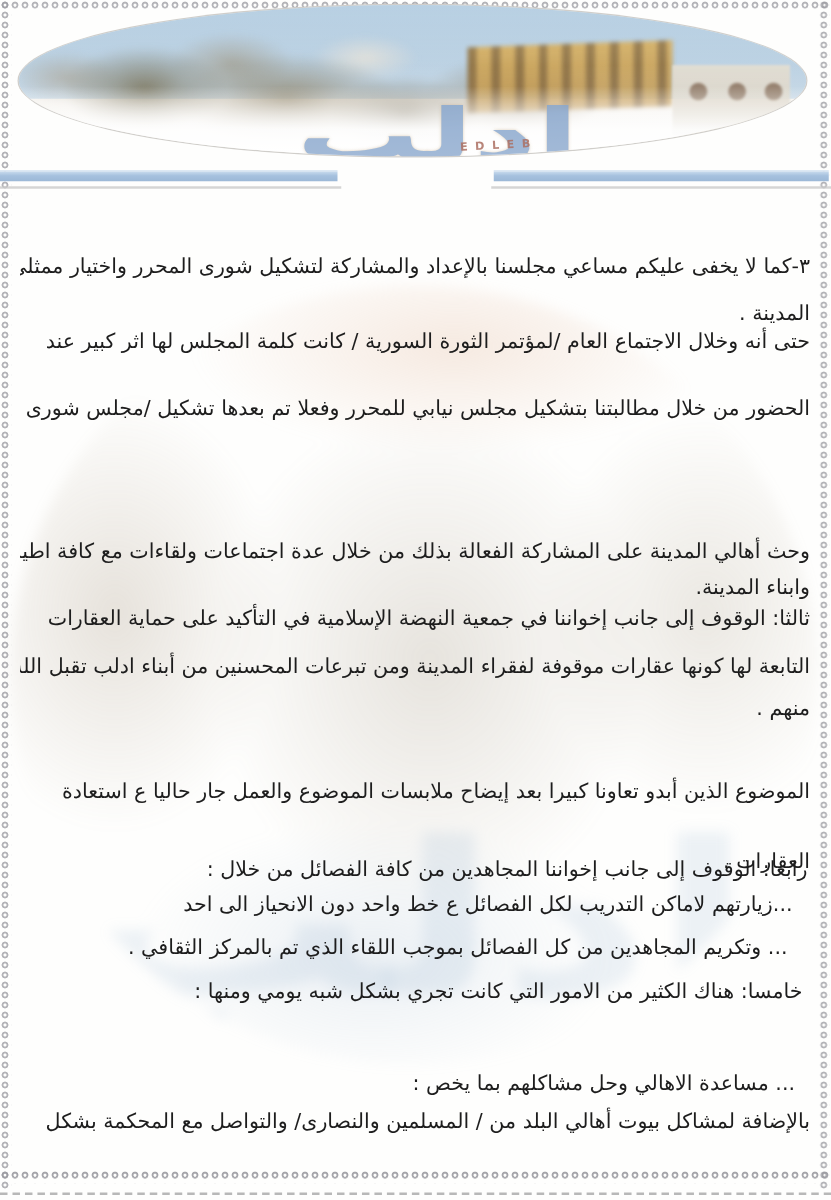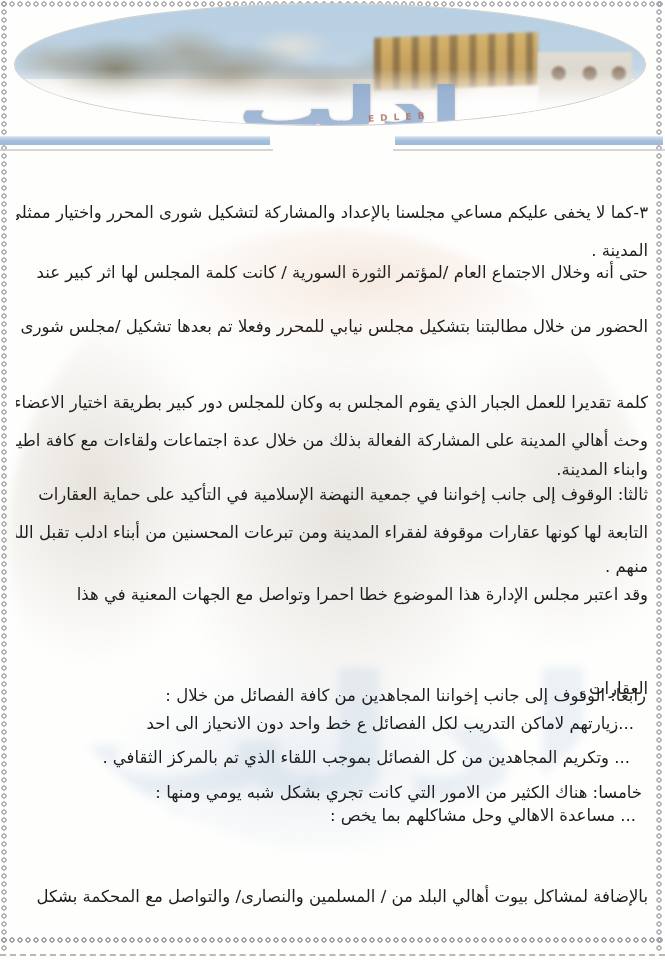--- a/index.html
+++ b/index.html
@@ -95,21 +95,21 @@
     position:absolute;right:0;left:0;height:30px;line-height:30px;
     text-align:right;white-space:nowrap;
     font-size:16.5px;color:var(--text_black,#1d1d1d);
     letter-spacing:0;
   }
   .l0{top:198px}.l1{top:236px}.l2{top:258px}.l3{top:312px}.l4{top:350px}
   .l5{top:388px}.l6{top:426px}.l7{top:455px}.l8{top:480px}.l9{top:518px}
   .l10{top:552px}.l11{top:580px}.l12{top:618px}.l13{top:674px}
   .l14{top:681px;padding-right:2px}.l15{top:709px;padding-right:14px}
   .l16{top:743px;padding-right:18px}.l17{top:778px;padding-right:6px}
-  .l18{top:801px;padding-right:12px}.l19{top:847px;padding-right:4px}
+  .l18{top:852px;padding-right:12px}.l19{top:847px;padding-right:4px}
   .l20{top:882px}
 </style>
 </head>
 <body>
 
 <div class="page">
 
   <div class="chain top"></div>
   <div class="chain left"></div>
   <div class="chain right"></div>
@@ -134,27 +134,26 @@
 
   <div class="watermark">
     <div class="wm-callig">ادلب</div>
   </div>
 
   <div class="content">
     <div class="line l0">٣-كما لا يخفى عليكم مساعي مجلسنا بالإعداد والمشاركة لتشكيل شورى المحرر واختيار ممثلي</div>
     <div class="line l1">المدينة .</div>
     <div class="line l2">حتى أنه وخلال الاجتماع العام /لمؤتمر الثورة السورية / كانت كلمة المجلس لها اثر كبير عند</div>
     <div class="line l3">الحضور من خلال مطالبتنا بتشكيل مجلس نيابي للمحرر وفعلا تم بعدها تشكيل /مجلس شورى</div>
-    <div class="line l5">كلمة تقديرا للعمل الجبار الذي يقوم المجلس به وكان للمجلس دور كبير بطريقة اختيار الاعضاء</div>
     <div class="line l6">وحث أهالي المدينة على المشاركة الفعالة بذلك من خلال عدة اجتماعات ولقاءات مع كافة اطياف</div>
     <div class="line l8">ثالثا: الوقوف إلى جانب إخواننا في جمعية النهضة الإسلامية في التأكيد على حماية العقارات</div>
     <div class="line l7">وابناء المدينة.</div>
     <div class="line l9">التابعة لها كونها عقارات موقوفة لفقراء المدينة ومن تبرعات المحسنين من أبناء ادلب تقبل الله</div>
     <div class="line l10">منهم .</div>
-    <div class="line l11">وقد اعتبر مجلس الإدارة هذا الموضوع خطا احمرا وتواصل مع الجهات المعنية في هذا</div>
+    <div class="line l12">الموضوع الذين أبدو تعاونا كبيرا بعد إيضاح ملابسات الموضوع والعمل جار حاليا ع استعادة</div>
     <div class="line l13">العقارات .</div>
     <div class="line l14">رابعا: الوقوف إلى جانب إخواننا المجاهدين من كافة الفصائل من خلال :</div>
     <div class="line l15">...زيارتهم لاماكن التدريب لكل الفصائل ع خط واحد دون الانحياز الى احد</div>
     <div class="line l17">خامسا: هناك الكثير من الامور التي كانت تجري بشكل شبه يومي ومنها :</div>
     <div class="line l16">... وتكريم المجاهدين من كل الفصائل بموجب اللقاء الذي تم بالمركز الثقافي .</div>
     <div class="line l18">... مساعدة الاهالي وحل مشاكلهم بما يخص :</div>
     <div class="line l20">بالإضافة لمشاكل بيوت أهالي البلد من / المسلمين والنصارى/ والتواصل مع المحكمة بشكل</div>
   </div>
 
 </div>

